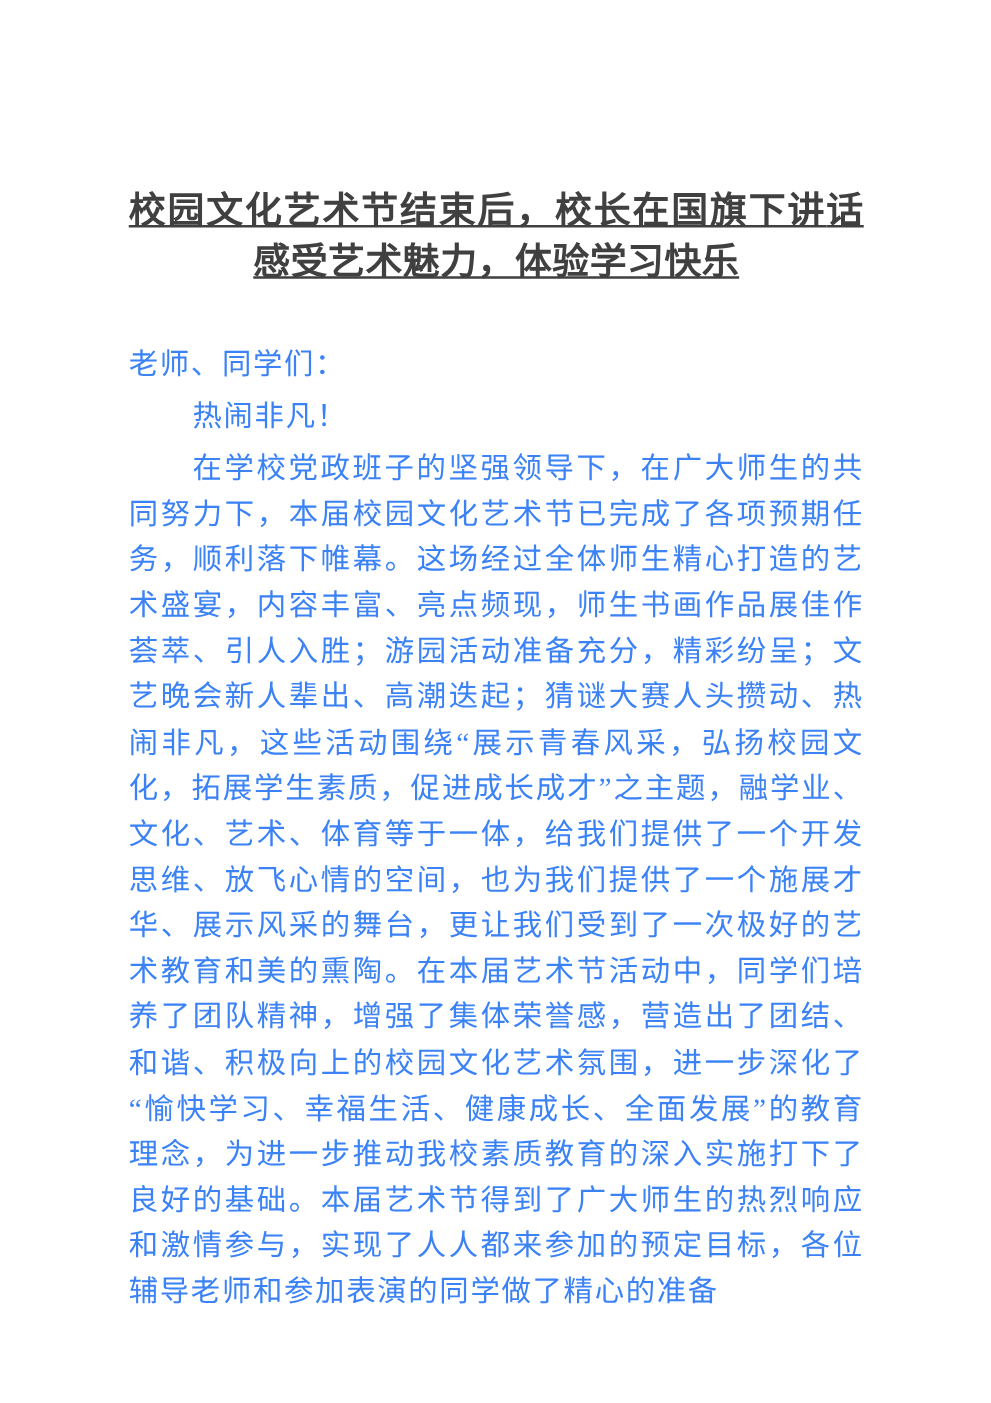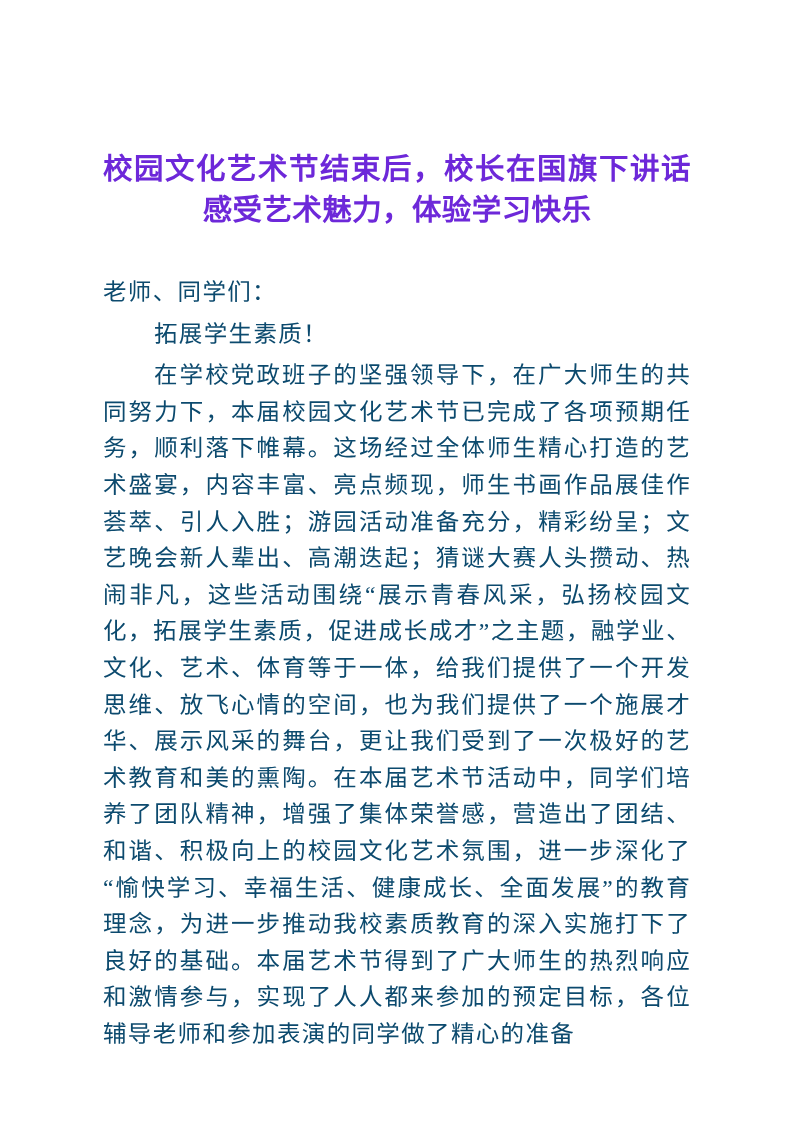--- a/index.html
+++ b/index.html
@@ -36,24 +36,25 @@
 
   
   .doc-title {
     font-family: "Liberation Sans", "DejaVu Sans", sans-serif;
     font-weight: bold;
     font-size: 29.5px;
     line-height: 41px;
     text-align: justify;
     text-align-last: center;
     letter-spacing: 0.4px;
-    color: #6d28d9;
+    color: #404040;
     margin: 0 0 0 0;
     padding: 0;
     word-break: break-all;
+    text-decoration: underline;
   }
 
   
   .body-block {
     margin-top: 44px;
   }
 
   p.para {
     font-family: "Liberation Serif", "DejaVu Serif", serif;
     font-size: 23.5px;
@@ -74,37 +75,37 @@
   p.indent {
     text-indent: 51px;
   }
 
   p.salutation {
     text-indent: 0;
   }
 
   
   .body-block p.para {
-    color: #0c4a6e;
+    color: #3b82f6;
   }
 </style>
 </head>
 <body>
 
 <div id="page">
 
   <div id="content">
 
     <h1 class="doc-title"><span>校园文化艺术节结束后，校长在国旗下讲</span><span>话感受艺术魅力，体验学习快乐</span></h1>
 
     <div class="body-block">
 
       <p class="para salutation">老师、同学们：</p>
 
-      <p class="para indent">拓展学生素质！</p>
+      <p class="para indent">热闹非凡！</p>
 
 
       <p class="para indent">在学校党政班子的坚强领导下，在广大师生的共同努力下，本届校园文化艺术节已完成了各项预期任务，顺利落下帷幕。这场经过全体师生精心打造的艺术盛宴，内容丰富、亮点频现，师生书画作品展佳作荟萃、引人入胜；游园活动准备充分，精彩纷呈；文艺晚会新人辈出、高潮迭起；猜谜大赛人头攒动、热闹非凡，这些活动围绕“展示青春风采，弘扬校园文化，拓展学生素质，促进成长成才”之主题，融学业、文化、艺术、体育等于一体，给我们提供了一个开发思维、放飞心情的空间，也为我们提供了一个施展才华、展示风采的舞台，更让我们受到了一次极好的艺术教育和美的熏陶。在本届艺术节活动中，同学们培养了团队精神，增强了集体荣誉感，营造出了团结、和谐、积极向上的校园文化艺术氛围，进一步深化了“愉快学习、幸福生活、健康成长、全面发展”的教育理念，为进一步推动我校素质教育的深入实施打下了良好的基础。本届艺术节得到了广大师生的热烈响应和激情参与，实现了人人都来参加的预定目标，各位辅导老师和参加表演的同学做了精心的准备</p>
 
     </div>
 
   </div>
 
 </div>
 

